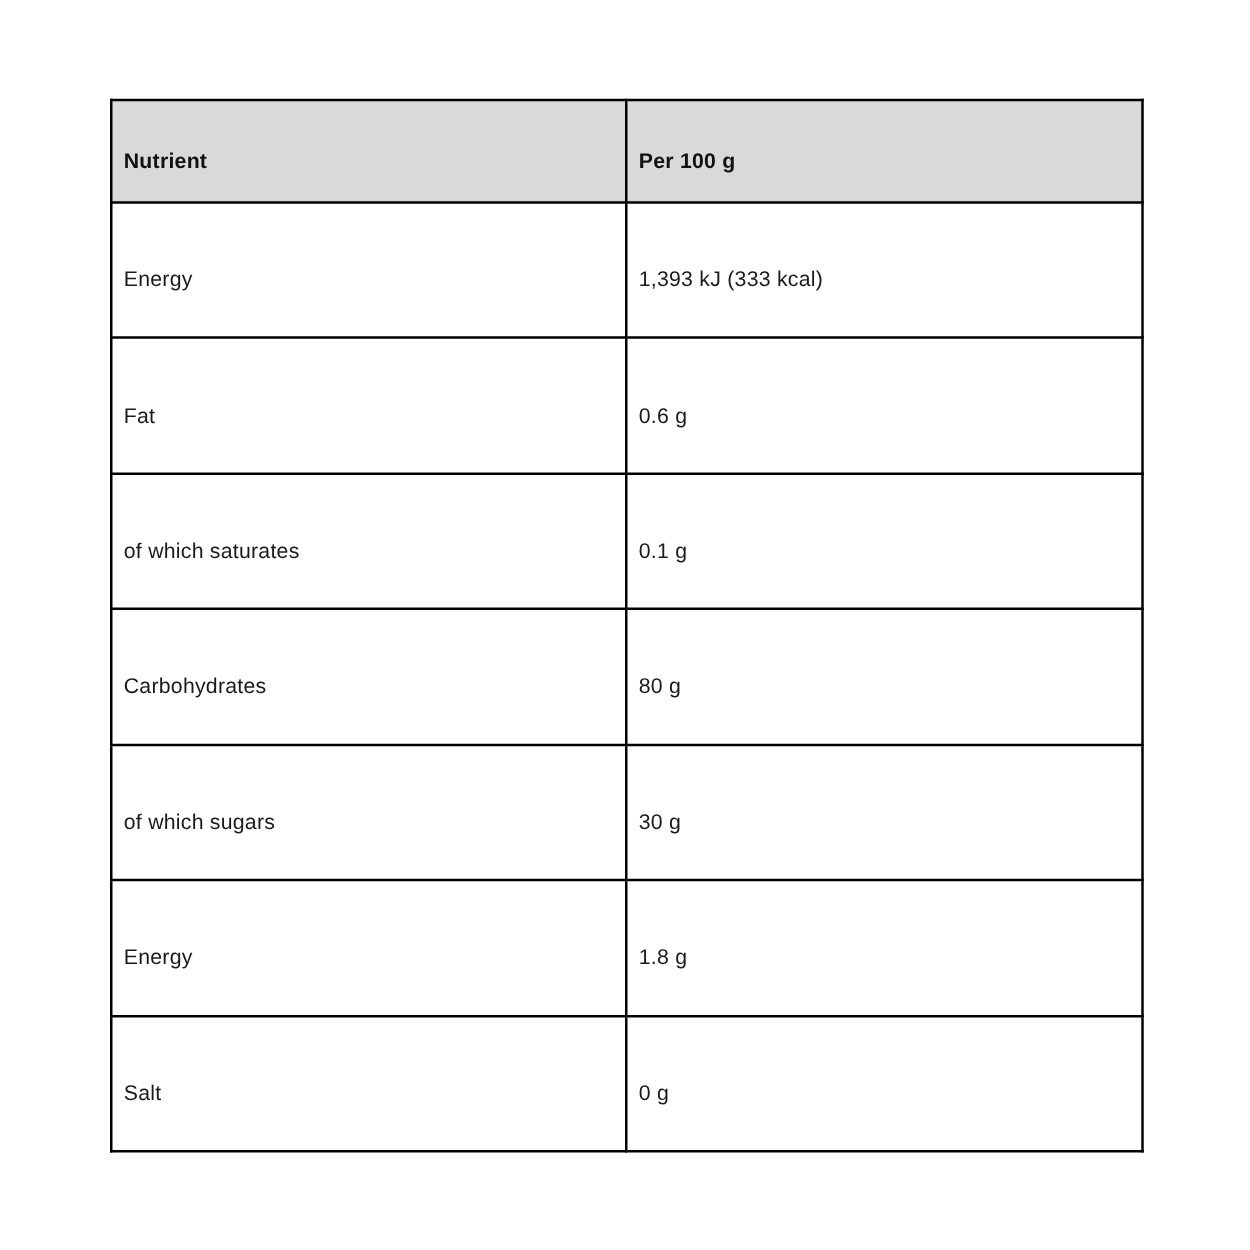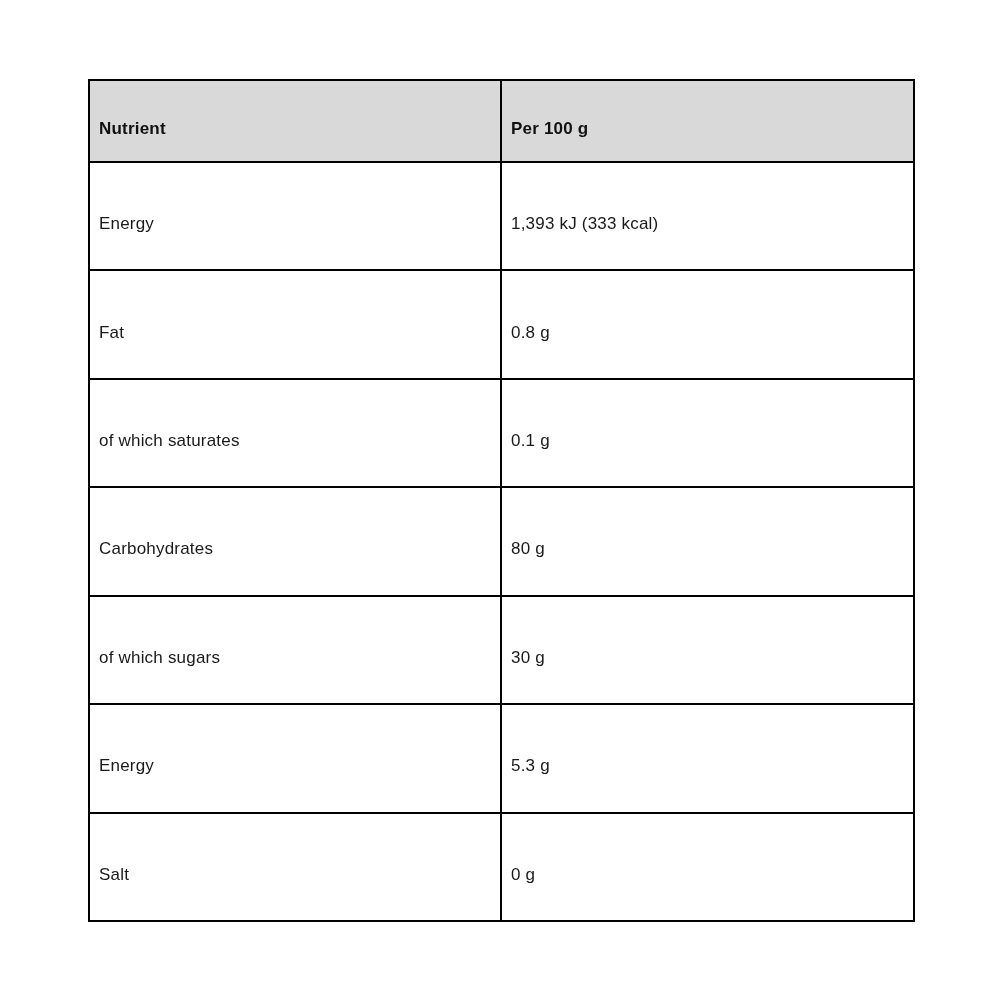--- a/index.html
+++ b/index.html
@@ -61,37 +61,37 @@
         <th>Per 100 g</th>
       </tr>
     </thead>
     <tbody>
       <tr>
         <td>Energy</td>
         <td>1,393 kJ (333 kcal)</td>
       </tr>
       <tr>
         <td>Fat</td>
-        <td>0.8 g</td>
+        <td>0.6 g</td>
       </tr>
       <tr>
         <td>of which saturates</td>
         <td>0.1 g</td>
       </tr>
       <tr>
         <td>Carbohydrates</td>
         <td>80 g</td>
       </tr>
       <tr>
         <td>of which sugars</td>
         <td>30 g</td>
       </tr>
       <tr>
         <td>Energy</td>
-        <td>5.3 g</td>
+        <td>1.8 g</td>
       </tr>
       <tr>
         <td>Salt</td>
         <td>0 g</td>
       </tr>
     </tbody>
   </table>
 </div>
 
 </body></html>

